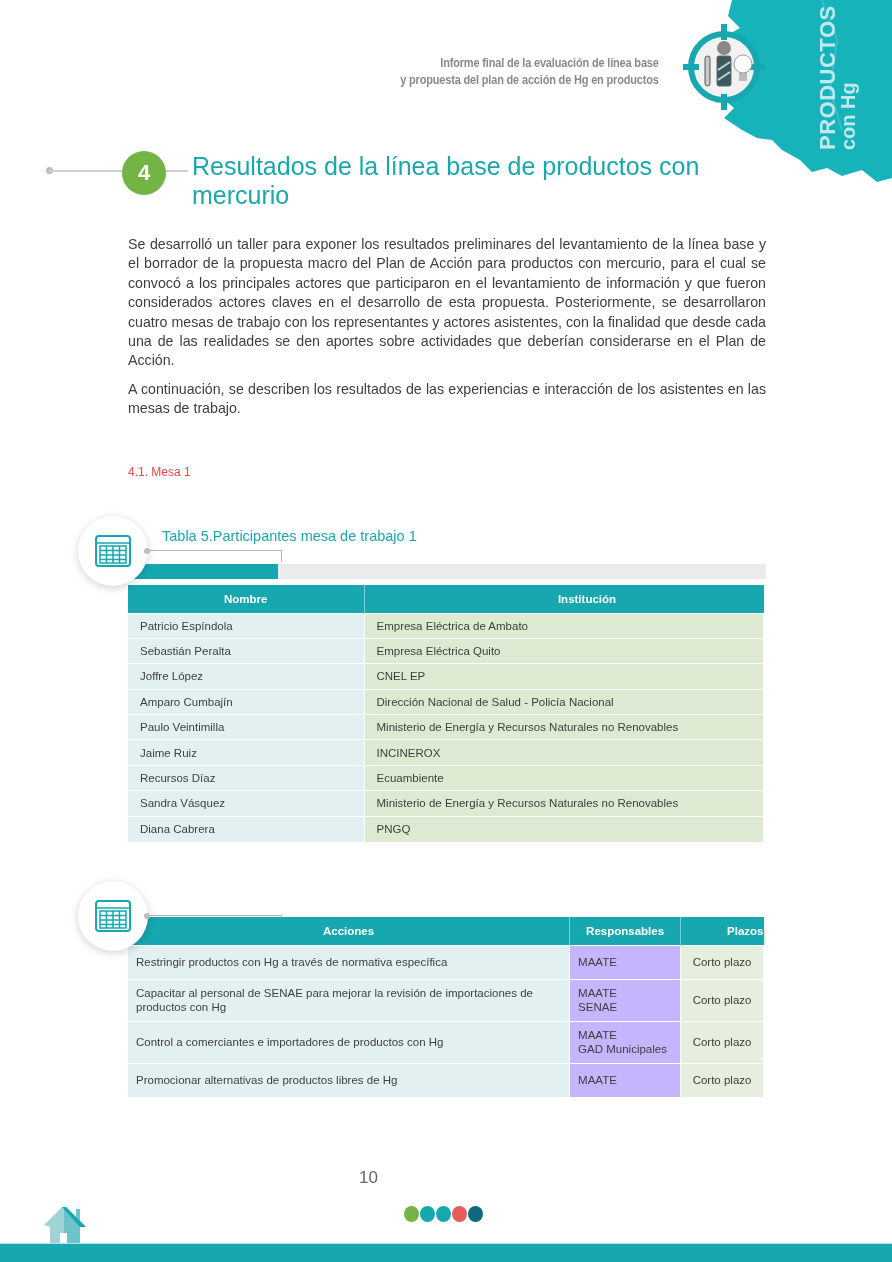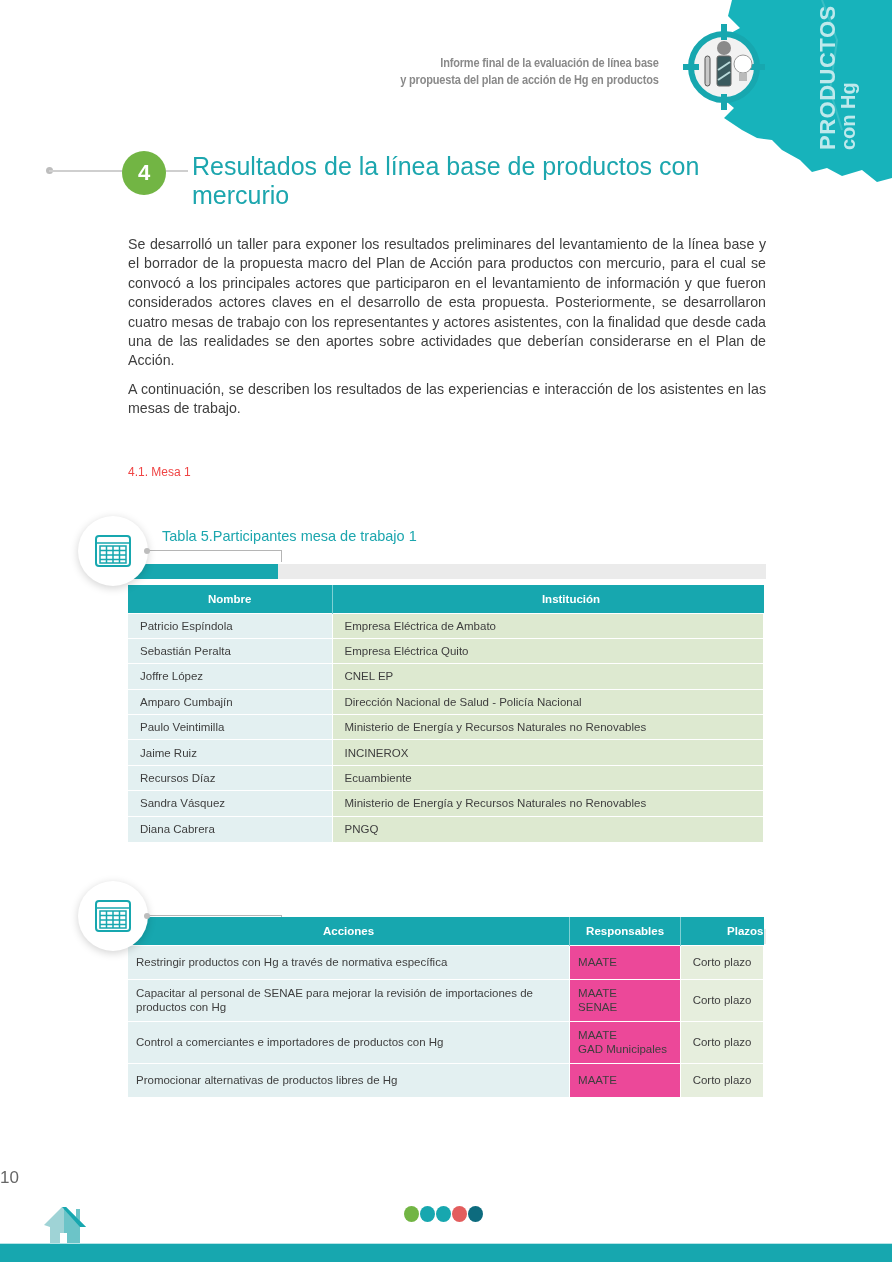--- a/index.html
+++ b/index.html
@@ -37,29 +37,29 @@
   .cap-vline { position: absolute; left: 203px; top: 34px; width: 1px; height: 12px; background: #b5b5b5; }
   .cap-bar-bg { position: absolute; left: 52px; top: 48px; width: 636px; height: 15px; background: #ebebeb; }
   .cap-bar-fg { position: absolute; left: 52px; top: 48px; width: 148px; height: 15px; background: #17a7af; }
 
   table { position: absolute; left: 128px; border-collapse: collapse; font-family: "Liberation Sans", sans-serif; }
   th { background: #17a7af; color: #fff; font-size: 11.5px; font-weight: bold; height: 28px; text-align: center; border-right: 1px solid #7fd0d4; margin-left: 48px; }
   th:last-child { border-right: none; padding-left: 46px; }
   td { font-size: 11.5px; color: #3e3e3e; padding: 0 12px; border-top: 1px solid #fff; border-right: 1px solid #fff; }
   .t5 { top: 585px; width: 636px; }
   .t5 td { height: 25.4px; }
-  .t5 td.c1 { background: #e3f0f1; width: 204px; }
+  .t5 td.c1 { background: #e3f0f1; width: 236px; }
   .t5 td.c2 { background: #dde9d0; margin-top: 28px; }
   .t6 { top: 917px; width: 636px; }
   .t6 td { line-height: 14px; padding: 3px 8px; }
   .t6 td.a { background: #e3f0f1; width: 453px; height: 34px; }
-  .t6 td.r { background: #ec4899; width: 112px; }
+  .t6 td.r { background: #c4b5fd; width: 112px; }
   .t6 td.p { background: #e6eedd; text-align: center; padding: 3px 4px; }
 
-  .page-num { position: absolute; left: 0; width: 737px; top: 1168px; font-size: 17px; color: #666; font-weight: 300; }
+  .page-num { position: absolute; left: 0; width: 737px; top: 1168px; text-align: center; font-size: 17px; color: #666; font-weight: 300; }
   .dots { position: absolute; left: 404px; top: 1206px; height: 16px; }
   .dot { position: absolute; top: 0; width: 15px; height: 16px; border-radius: 50%; }
   .home { position: absolute; left: 40px; top: 1205px; width: 48px; height: 40px; }
   .footer-bar { position: absolute; left: 0; top: 1243px; width: 892px; height: 19px; background: #17a7af; border-top: 1px solid #b7e4e7; }
 </style>
 </head>
 <body>
 
 <div class="hdr-text">
   <div>Informe final de la evaluación de línea base</div>

